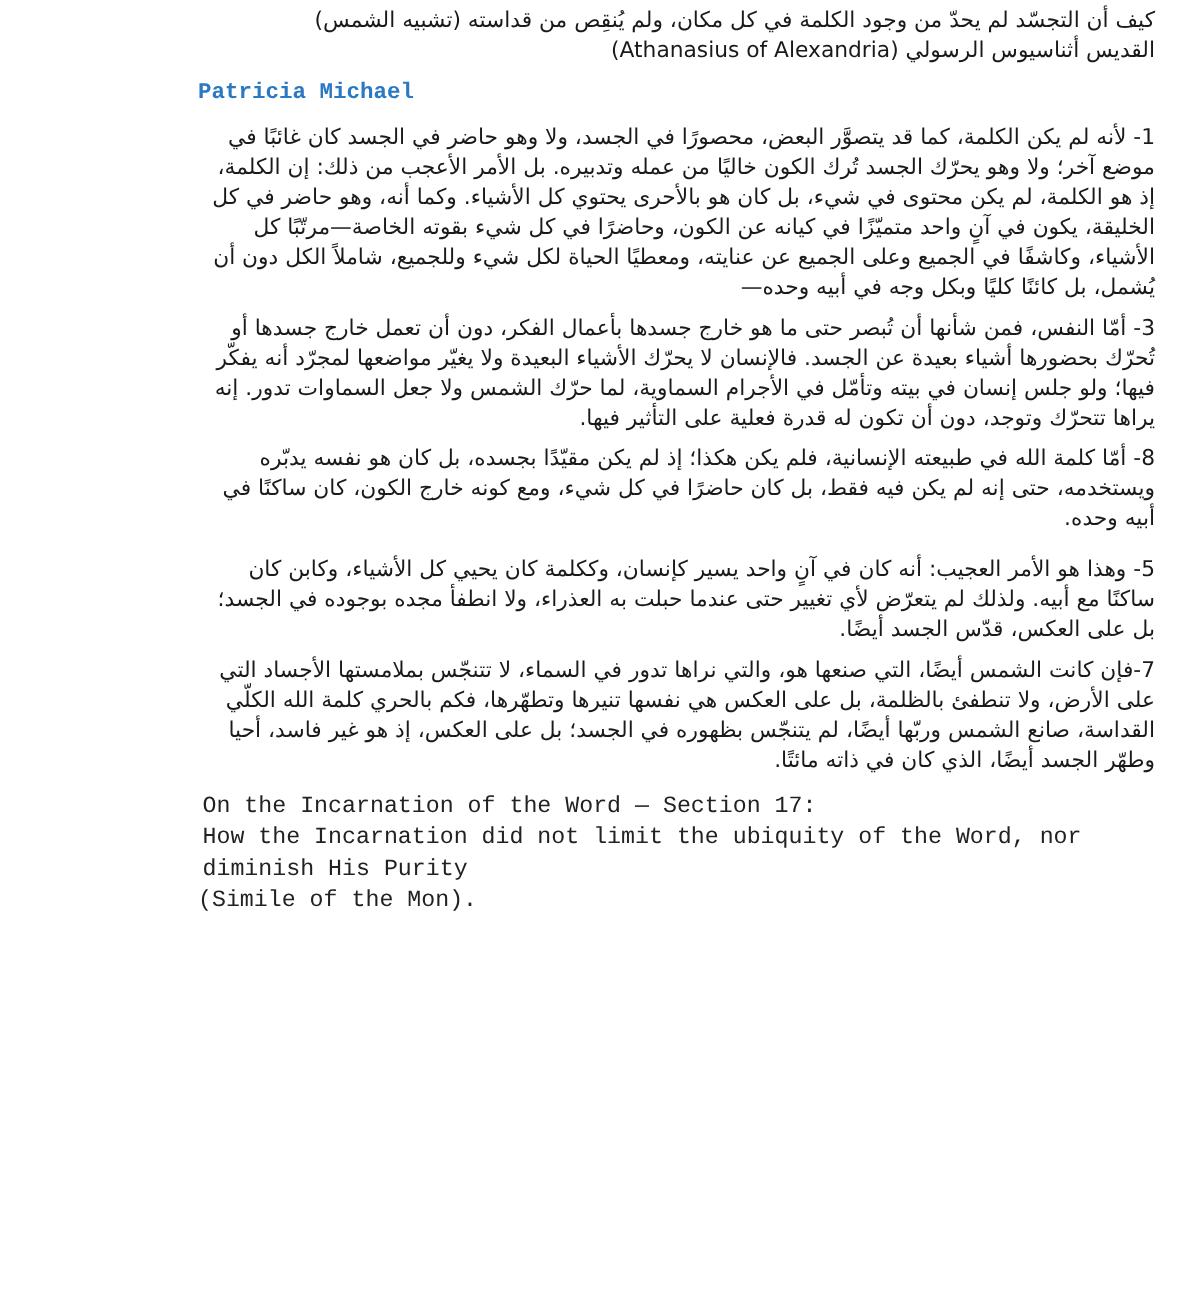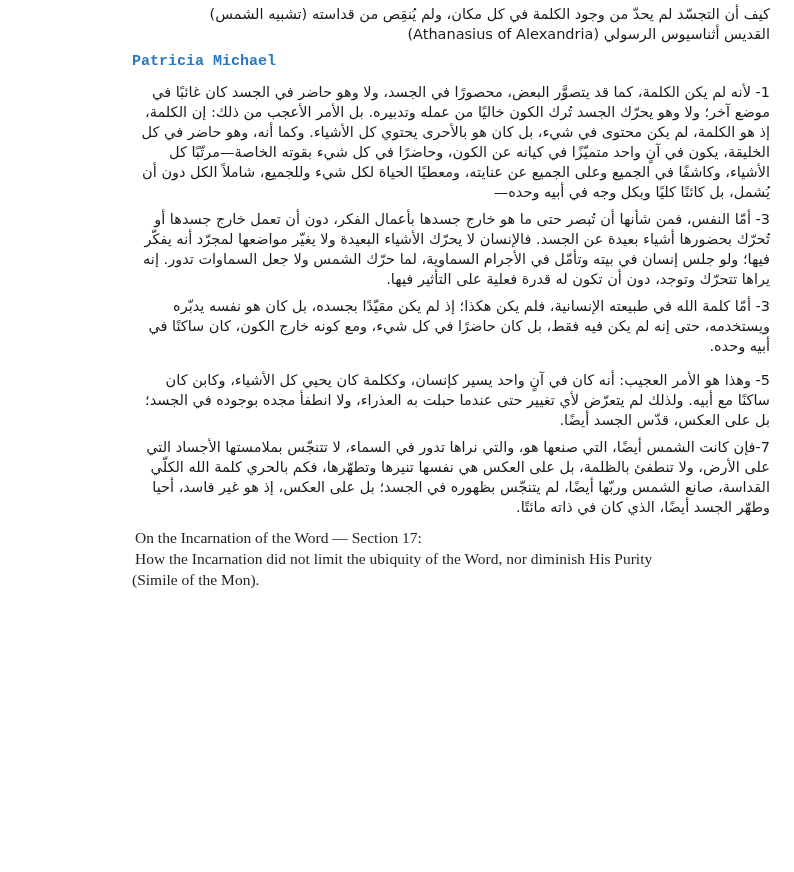--- a/index.html
+++ b/index.html
@@ -18,42 +18,42 @@
     direction: ltr; text-align: left;
     color: #2a79c2; font-weight: bold;
     font-family: Liberation Mono, monospace;
     font-size: 15px; line-height: 20px;
     margin: 8px 0 10px 0;
   }
   .para { margin: 0 0 7px 0; }
   .p5 { margin-top: 14px; }
   .en {
     direction: ltr; text-align: left;
-    font-family: Liberation Serif, serif;
+    font-family: Liberation Mono, monospace;
     font-size: 15.5px; line-height: 21px;
     color: #222;
     margin-top: 10px;
   }
   .en span { display: block; }
   .en .l1, .en .l2 { padding-left: 3px; }
 </style>
 </head>
 <body>
 
 <div class="wrap">
   <div class="ar title">
     <div>كيف أن التجسّد لم يحدّ من وجود الكلمة في كل مكان، ولم يُنقِص من قداسته (تشبيه الشمس)</div>
     <div>القديس أثناسيوس الرسولي (Athanasius of Alexandria)</div>
   </div>
 
   <div class="author">Patricia Michael</div>
 
   <p class="ar para">1- لأنه لم يكن الكلمة، كما قد يتصوَّر البعض، محصورًا في الجسد، ولا وهو حاضر في الجسد كان غائبًا في موضع آخر؛ ولا وهو يحرّك الجسد تُرك الكون خاليًا من عمله وتدبيره. بل الأمر الأعجب من ذلك: إن الكلمة، إذ هو الكلمة، لم يكن محتوى في شيء، بل كان هو بالأحرى يحتوي كل الأشياء. وكما أنه، وهو حاضر في كل الخليقة، يكون في آنٍ واحد متميّزًا في كيانه عن الكون، وحاضرًا في كل شيء بقوته الخاصة—مرتّبًا كل الأشياء، وكاشفًا في الجميع وعلى الجميع عن عنايته، ومعطيًا الحياة لكل شيء وللجميع، شاملاً الكل دون أن يُشمل، بل كائنًا كليًا وبكل وجه في أبيه وحده—</p>
   <p class="ar para">3- أمّا النفس، فمن شأنها أن تُبصر حتى ما هو خارج جسدها بأعمال الفكر، دون أن تعمل خارج جسدها أو تُحرّك بحضورها أشياء بعيدة عن الجسد. فالإنسان لا يحرّك الأشياء البعيدة ولا يغيّر مواضعها لمجرّد أنه يفكّر فيها؛ ولو جلس إنسان في بيته وتأمّل في الأجرام السماوية، لما حرّك الشمس ولا جعل السماوات تدور. إنه يراها تتحرّك وتوجد، دون أن تكون له قدرة فعلية على التأثير فيها.</p>
-  <p class="ar para">3- أمّا كلمة الله في طبيعته الإنسانية، فلم يكن هكذا؛ إذ لم يكن مقيّدًا بجسده، بل كان هو نفسه يدبّره ويستخدمه، حتى إنه لم يكن فيه فقط، بل كان حاضرًا في كل شيء، ومع كونه خارج الكون، كان ساكنًا في أبيه وحده.</p>
+  <p class="ar para">8- أمّا كلمة الله في طبيعته الإنسانية، فلم يكن هكذا؛ إذ لم يكن مقيّدًا بجسده، بل كان هو نفسه يدبّره ويستخدمه، حتى إنه لم يكن فيه فقط، بل كان حاضرًا في كل شيء، ومع كونه خارج الكون، كان ساكنًا في أبيه وحده.</p>
   <p class="ar para p5">5- وهذا هو الأمر العجيب: أنه كان في آنٍ واحد يسير كإنسان، وككلمة كان يحيي كل الأشياء، وكابن كان ساكنًا مع أبيه. ولذلك لم يتعرّض لأي تغيير حتى عندما حبلت به العذراء، ولا انطفأ مجده بوجوده في الجسد؛ بل على العكس، قدّس الجسد أيضًا.</p>
   <div class="ar para">
     <div>7-فإن كانت الشمس أيضًا، التي صنعها هو، والتي نراها تدور في السماء، لا تتنجّس بملامستها الأجساد التي على الأرض، ولا تنطفئ بالظلمة، بل على العكس هي نفسها تنيرها وتطهّرها، فكم بالحري كلمة الله الكلّي القداسة، صانع الشمس وربّها أيضًا، لم يتنجّس بظهوره في الجسد؛ بل على العكس، إذ هو غير فاسد، أحيا وطهّر الجسد أيضًا، الذي كان في ذاته مائتًا.</div>
   </div>
 
   <div class="en">
     <span class="l1">On the Incarnation of the Word — Section 17:</span>
     <span class="l2">How the Incarnation did not limit the ubiquity of the Word, nor diminish His Purity</span>
     <span class="l3">(Simile of the Mon).</span>
   </div>

